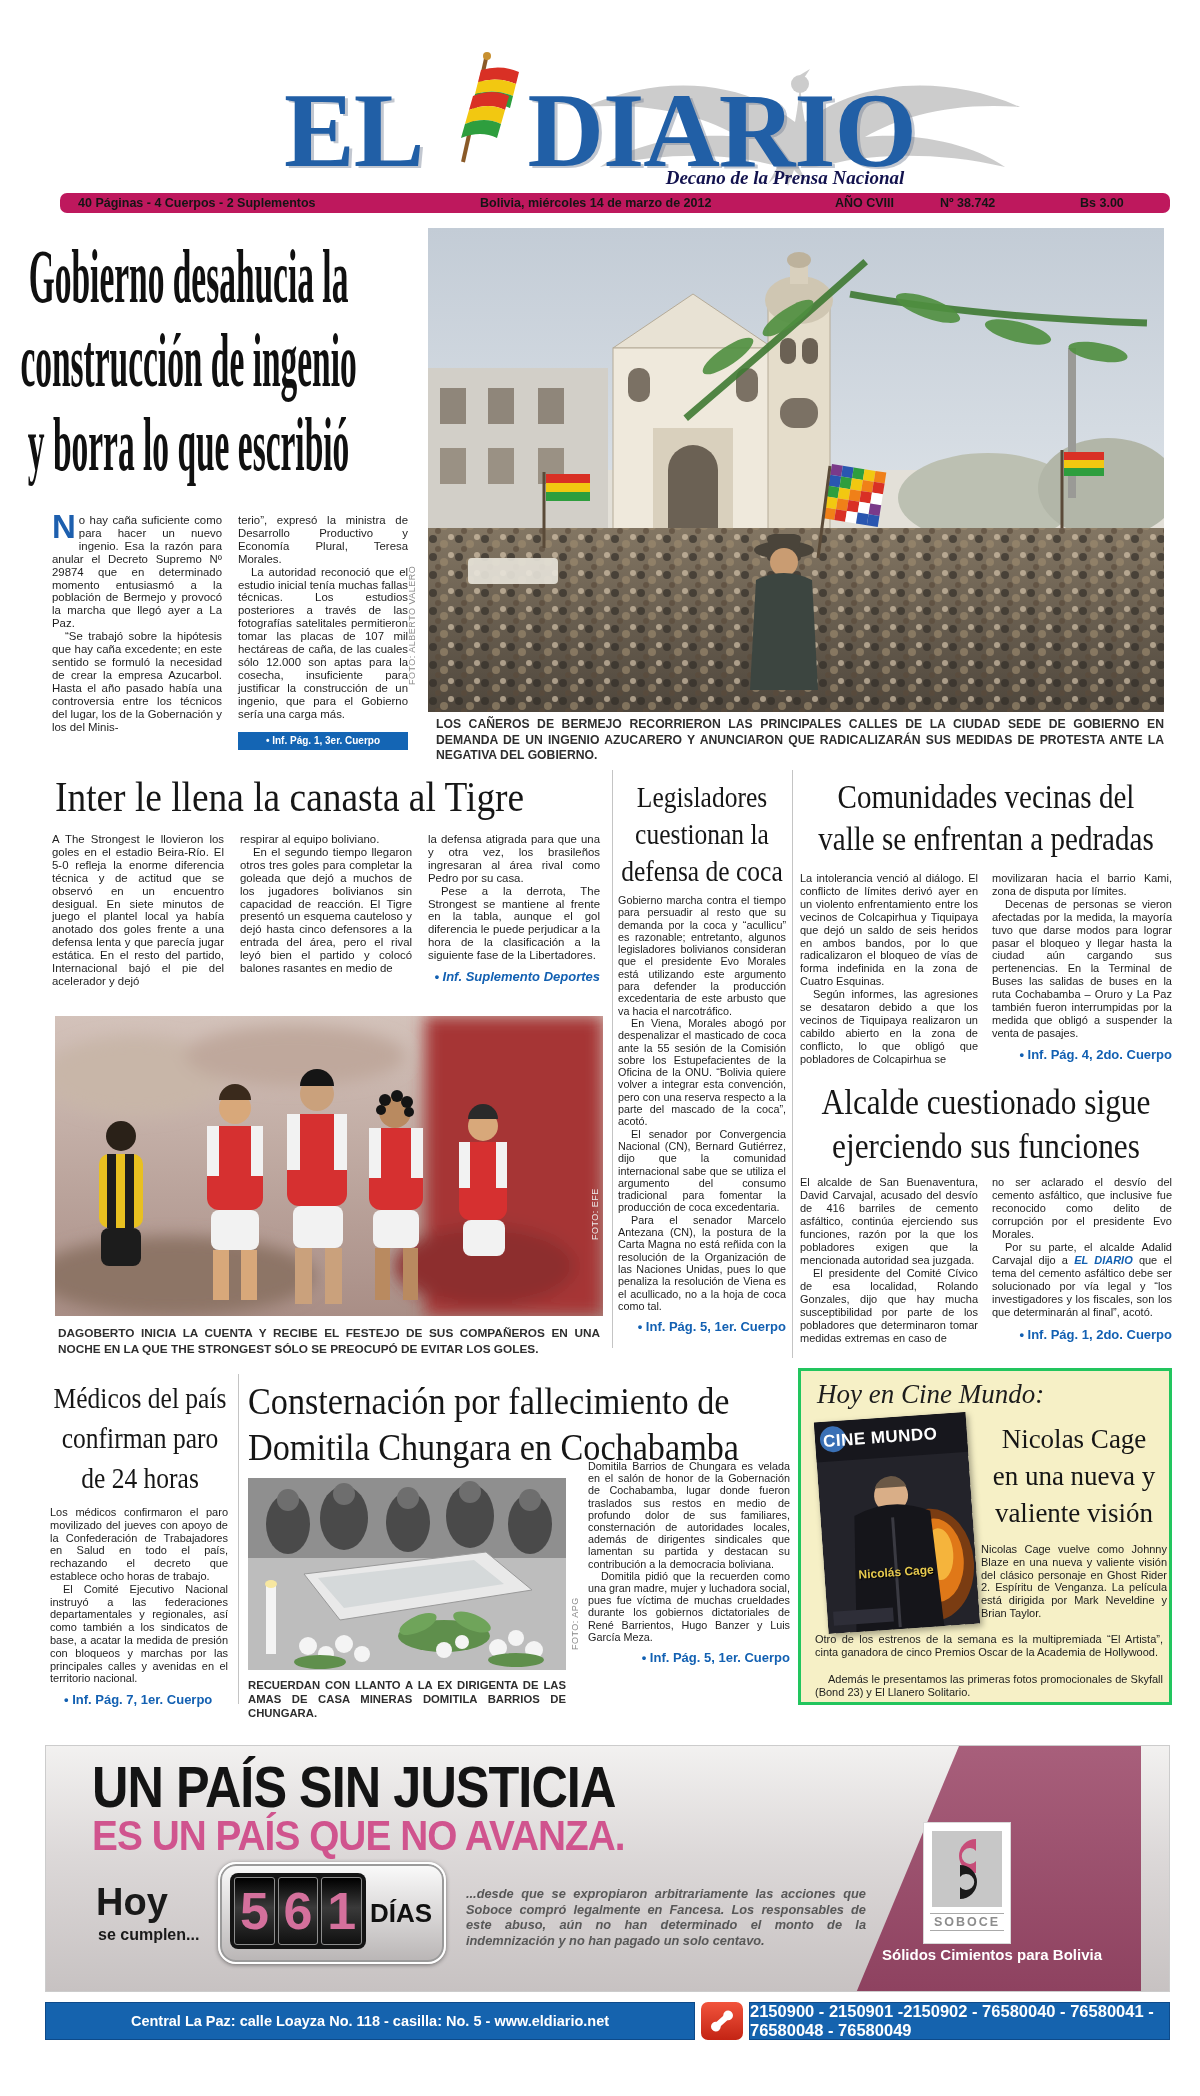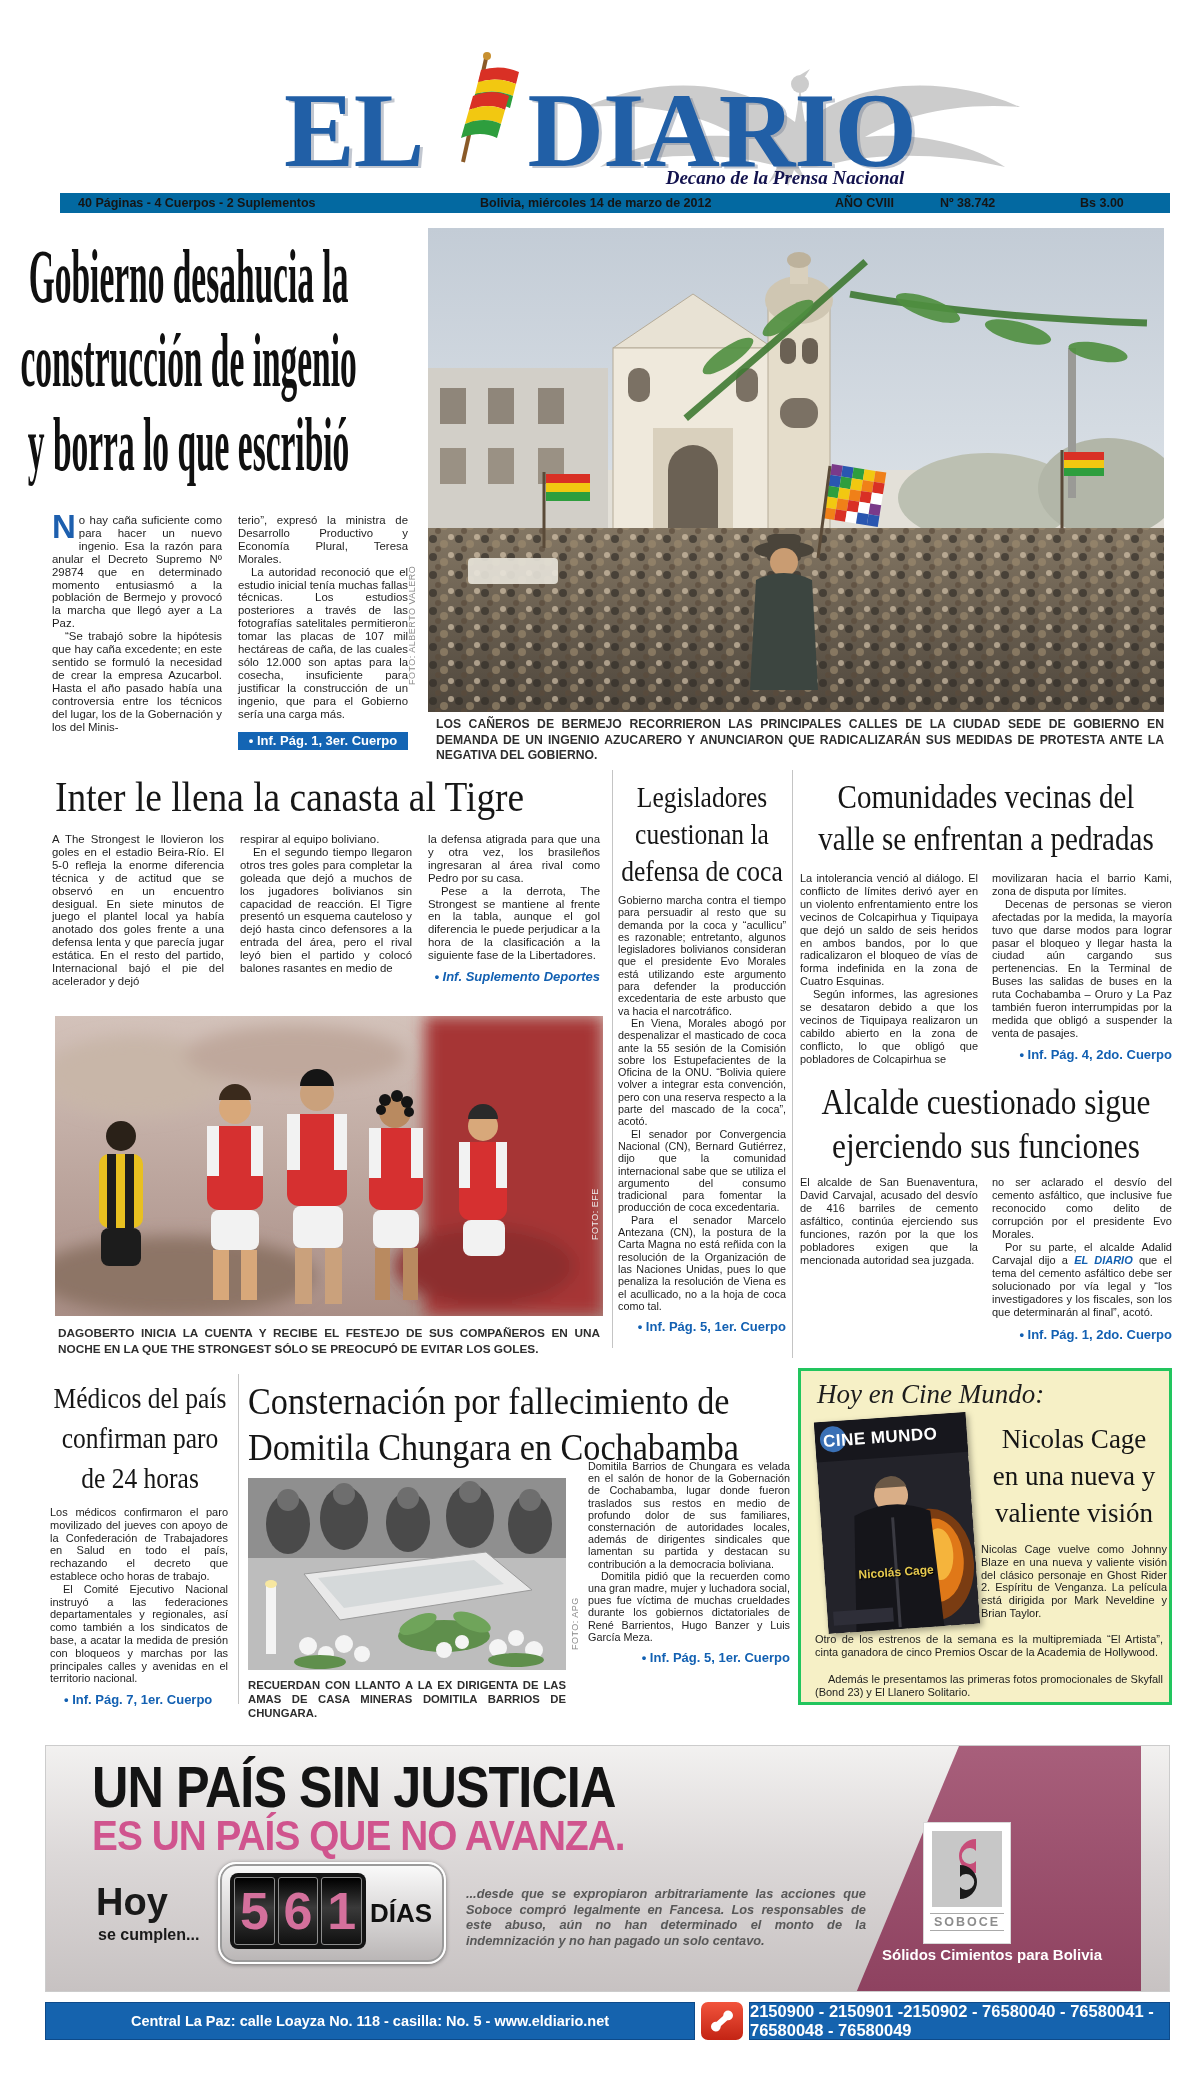--- a/index.html
+++ b/index.html
@@ -6,32 +6,32 @@
   .page{position:relative;width:1200px;height:2096px;background:#fff;overflow:hidden;
         font-family:"Liberation Sans",sans-serif;color:#222;}
   .abs{position:absolute;}
   
   .brand{position:absolute;left:250px;top:66px;width:700px;height:118px;display:flex;align-items:flex-end;justify-content:center;
          font-family:"Liberation Serif",serif;font-weight:bold;font-size:106px;line-height:106px;color:#215fa6;
          letter-spacing:-1px;text-shadow:3px 2px 0 rgba(120,130,150,.45);}
   .brand .flagwrap{margin:0 6px 2px 6px;}
   .tagline{position:absolute;left:620px;top:167px;width:330px;text-align:center;font-family:"Liberation Serif",serif;
            font-style:italic;font-weight:bold;font-size:19px;color:#12124e;}
-  .datebar{position:absolute;left:60px;top:193px;width:1110px;height:20px;background:#0369a1;font-size:12.5px;font-weight:bold;color:#151515;}
+  .datebar{position:absolute;left:60px;top:193px;width:1110px;height:20px;background:#be185d;font-size:12.5px;font-weight:bold;color:#151515;border-radius:7px;}
   .datebar span{position:absolute;top:2.5px;white-space:nowrap;}
   
   .hser{font-family:"Liberation Serif",serif;color:#161616;font-weight:400;}
   .lead-headline{position:absolute;left:2px;top:234px;width:848px;transform:scaleX(.44);transform-origin:0 0;
                  font-family:"Liberation Serif",serif;font-weight:bold;font-size:76px;line-height:84px;color:#101010;text-align:center;}
   
   .col{position:absolute;text-align:justify;font-size:11.4px;line-height:12.9px;color:#1d1d1d;}
   .col p{margin:0;text-indent:13px;}
   .col p.np{text-indent:0;}
   .dropcap{float:left;font-size:33px;line-height:26px;font-weight:bold;color:#1d5fae;padding-right:3px;}
-  .refbox{display:block;background:#1465b4;color:#fff;font-weight:bold;font-size:13px;text-align:center;
+  .refbox{display:block;background:#1465b4;color:#fff;font-weight:bold;font-size:10px;text-align:center;
           padding:3px 0;margin-top:11px;text-indent:0;}
   .blueref{color:#1260b2;font-weight:bold;font-size:13px;text-align:right;margin-top:9px;text-indent:0;}
   .caption{position:absolute;font-weight:bold;font-size:12.2px;line-height:15.5px;color:#2e2e2e;text-align:justify;}
   .vcred{position:absolute;writing-mode:vertical-rl;transform:rotate(180deg);font-size:9px;color:#8a8a8a;letter-spacing:.5px;white-space:nowrap;}
   .vline{position:absolute;width:1px;background:#c4c4c4;}
   
   .cinebox{position:absolute;left:798px;top:1368px;width:374px;height:337px;background:#f6f0c6;border:3px solid #22c55e;box-sizing:border-box;padding-left:8px;}
   .cover{position:absolute;left:20px;top:46px;width:152px;height:212px;transform:rotate(-4deg);box-shadow:2px 3px 6px rgba(0,0,0,.35);}
   .coverlogo{position:absolute;left:8px;top:10px;font-weight:bold;font-size:17px;letter-spacing:.5px;color:#fff;white-space:nowrap;}
   .covername{position:absolute;left:34px;top:148px;font-weight:bold;font-size:12px;color:#e6c94e;text-shadow:1px 1px 1px #000;}
@@ -347,20 +347,21 @@
     <p>Decenas de personas se vieron afectadas por la medida, la mayoría tuvo que darse modos para lograr pasar el bloqueo y llegar hasta la ciudad aún cargando sus pertenencias. En la Terminal de Buses las salidas de buses en la ruta Cochabamba – Oruro y La Paz también fueron interrumpidas por la medida que obligó a suspender la venta de pasajes.</p>
     <div class="blueref">• Inf. Pág. 4, 2do. Cuerpo</div>
   </div>
 
   <div class="hser abs" style="left:790px;top:1080px;width:392px;text-align:center;font-size:36px;line-height:44px;transform:scaleX(.87);">
     <div>Alcalde cuestionado sigue</div>
     <div>ejerciendo sus funciones</div>
   </div>
   <div class="col" style="left:800px;top:1176px;width:178px;font-size:11px;line-height:13px;">
     <p class="np">El alcalde de San Buenaventura, David Carvajal, acusado del desvío de 416 barriles de cemento asfáltico, continúa ejerciendo sus funciones, razón por la que los pobladores exigen que la mencionada autoridad sea juzgada.</p>
+    <p>El presidente del Comité Cívico de esa localidad, Rolando Gonzales, dijo que hay mucha susceptibilidad por parte de los pobladores que determinaron tomar medidas extremas en caso de</p>
   </div>
   <div class="col" style="left:992px;top:1176px;width:180px;font-size:11px;line-height:13px;">
     <p class="np">no ser aclarado el desvío del cemento asfáltico, que inclusive fue reconocido como delito de corrupción por el presidente Evo Morales.</p>
     <p><span>Por su parte, el alcalde Adalid Carvajal dijo a </span><span style="color:#1260b2;font-style:italic;font-weight:bold;">EL DIARIO</span><span> que el tema del cemento asfáltico debe ser solucionado por vía legal y “los investigadores y los fiscales, son los que determinarán al final”, acotó.</span></p>
     <div class="blueref">• Inf. Pág. 1, 2do. Cuerpo</div>
   </div>
 
   <div class="vline" style="left:238px;top:1374px;height:330px;"></div>
 
   <div class="hser abs" style="left:38px;top:1378px;width:204px;text-align:center;font-size:29px;line-height:40px;transform:scaleX(.88);">

